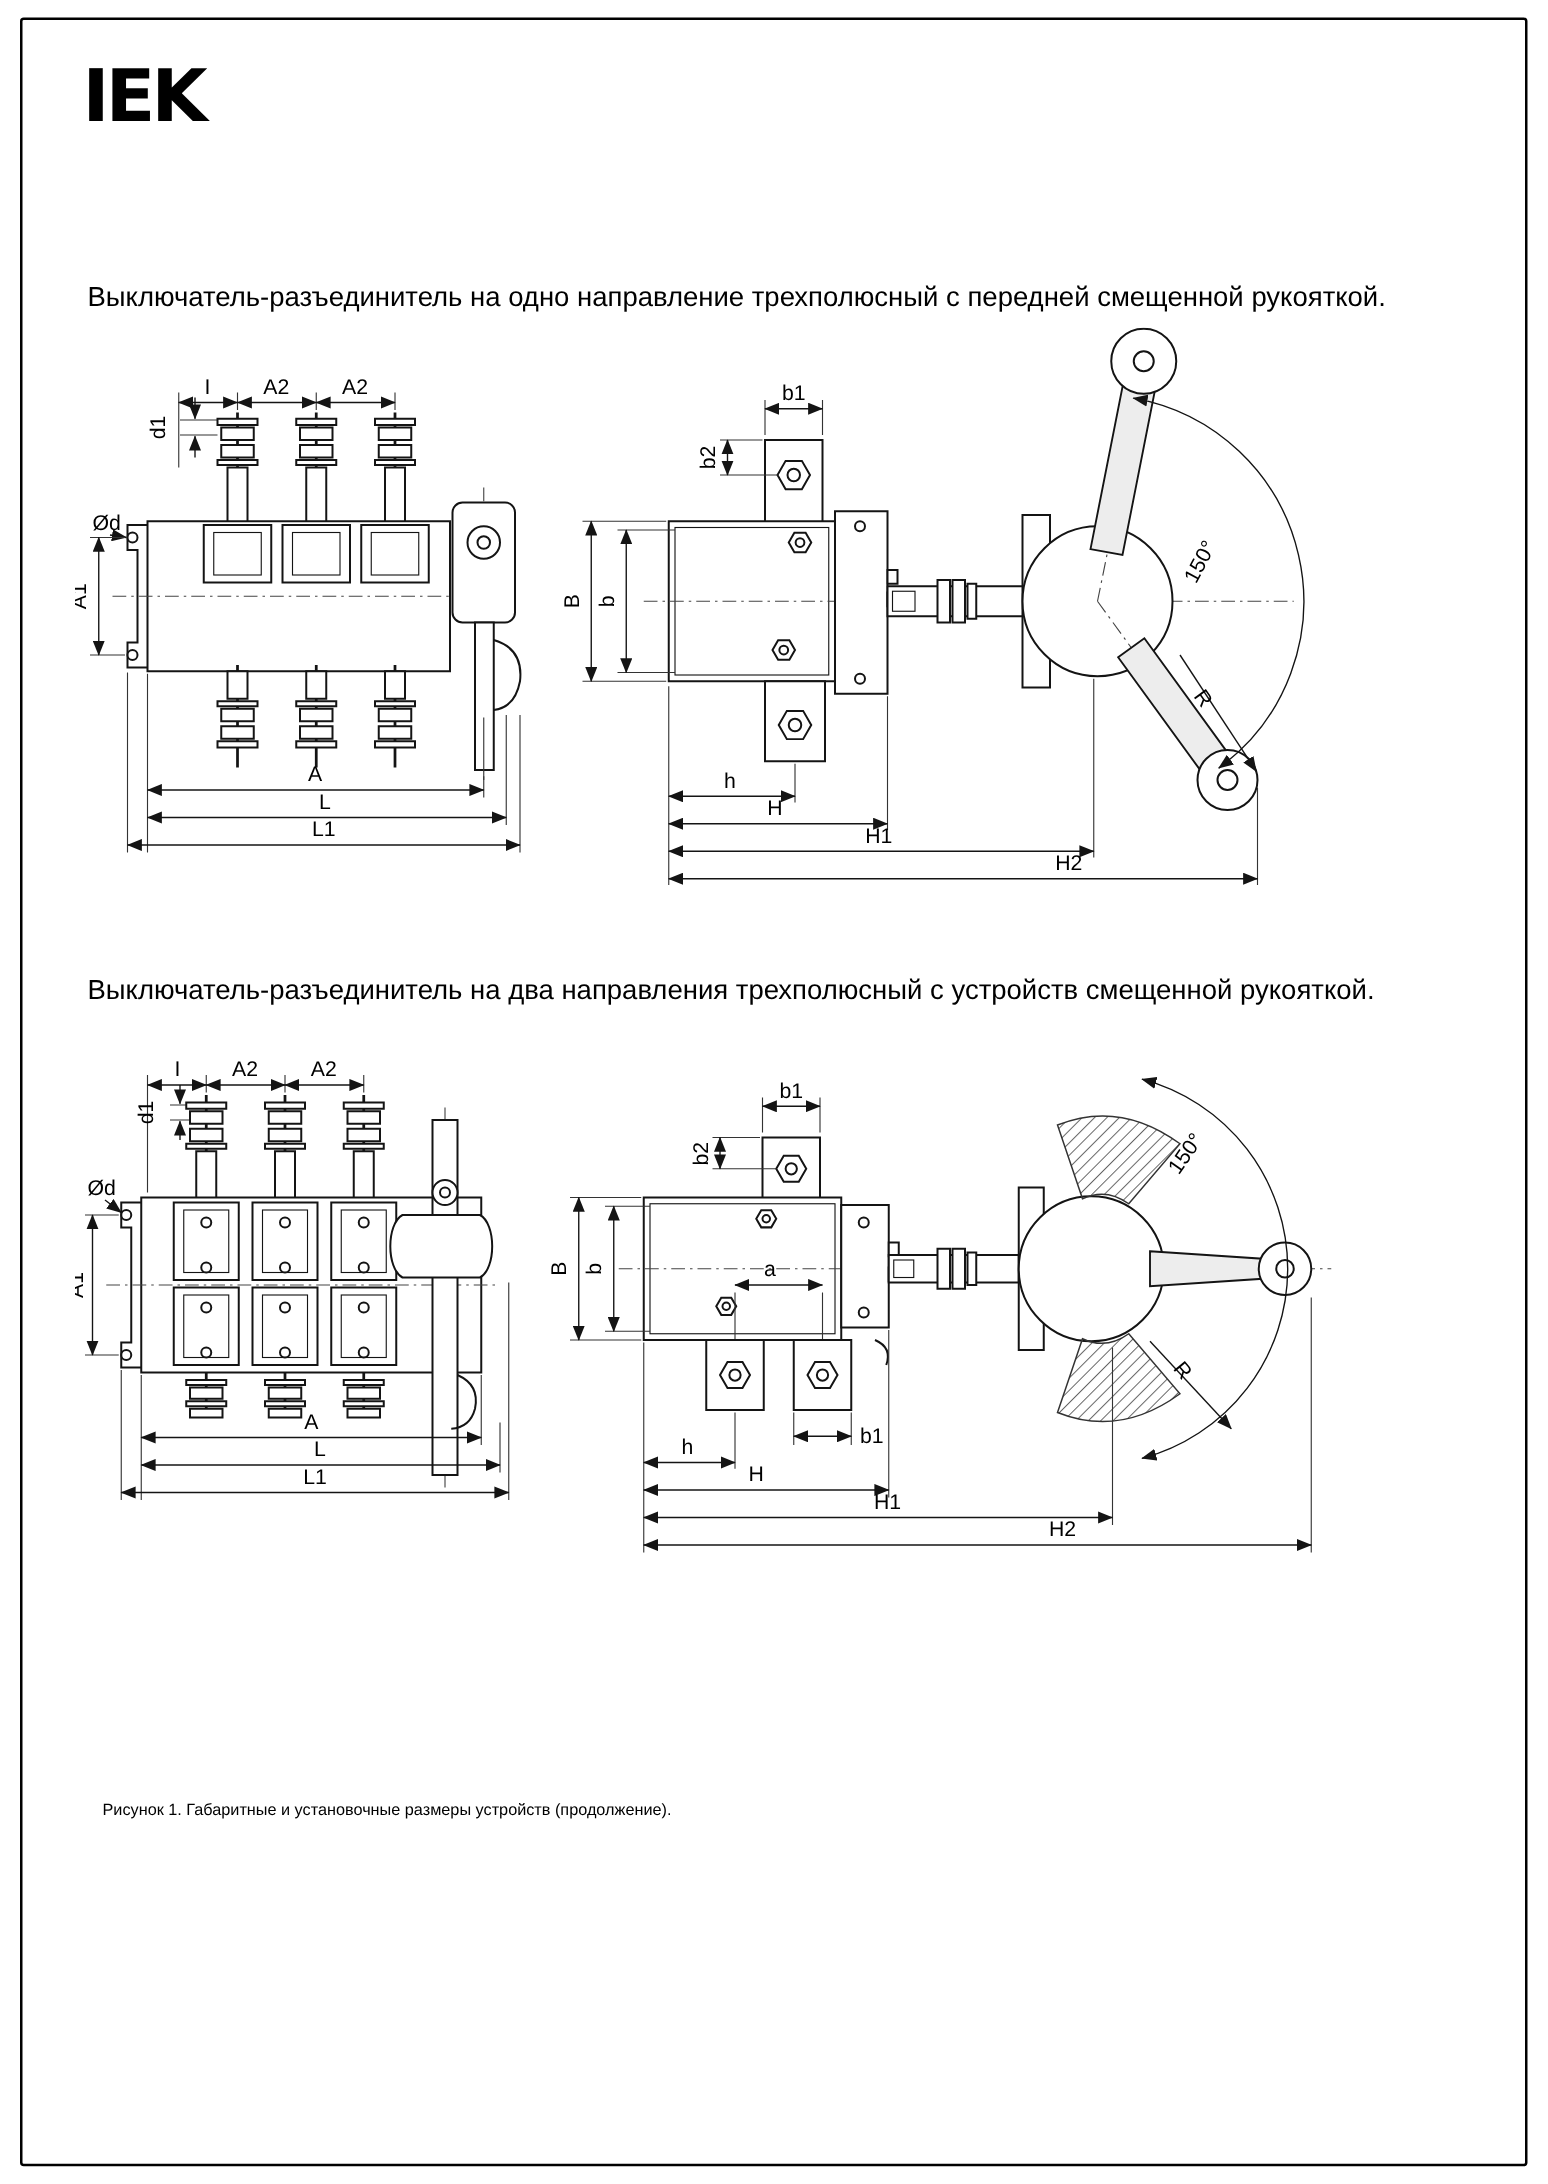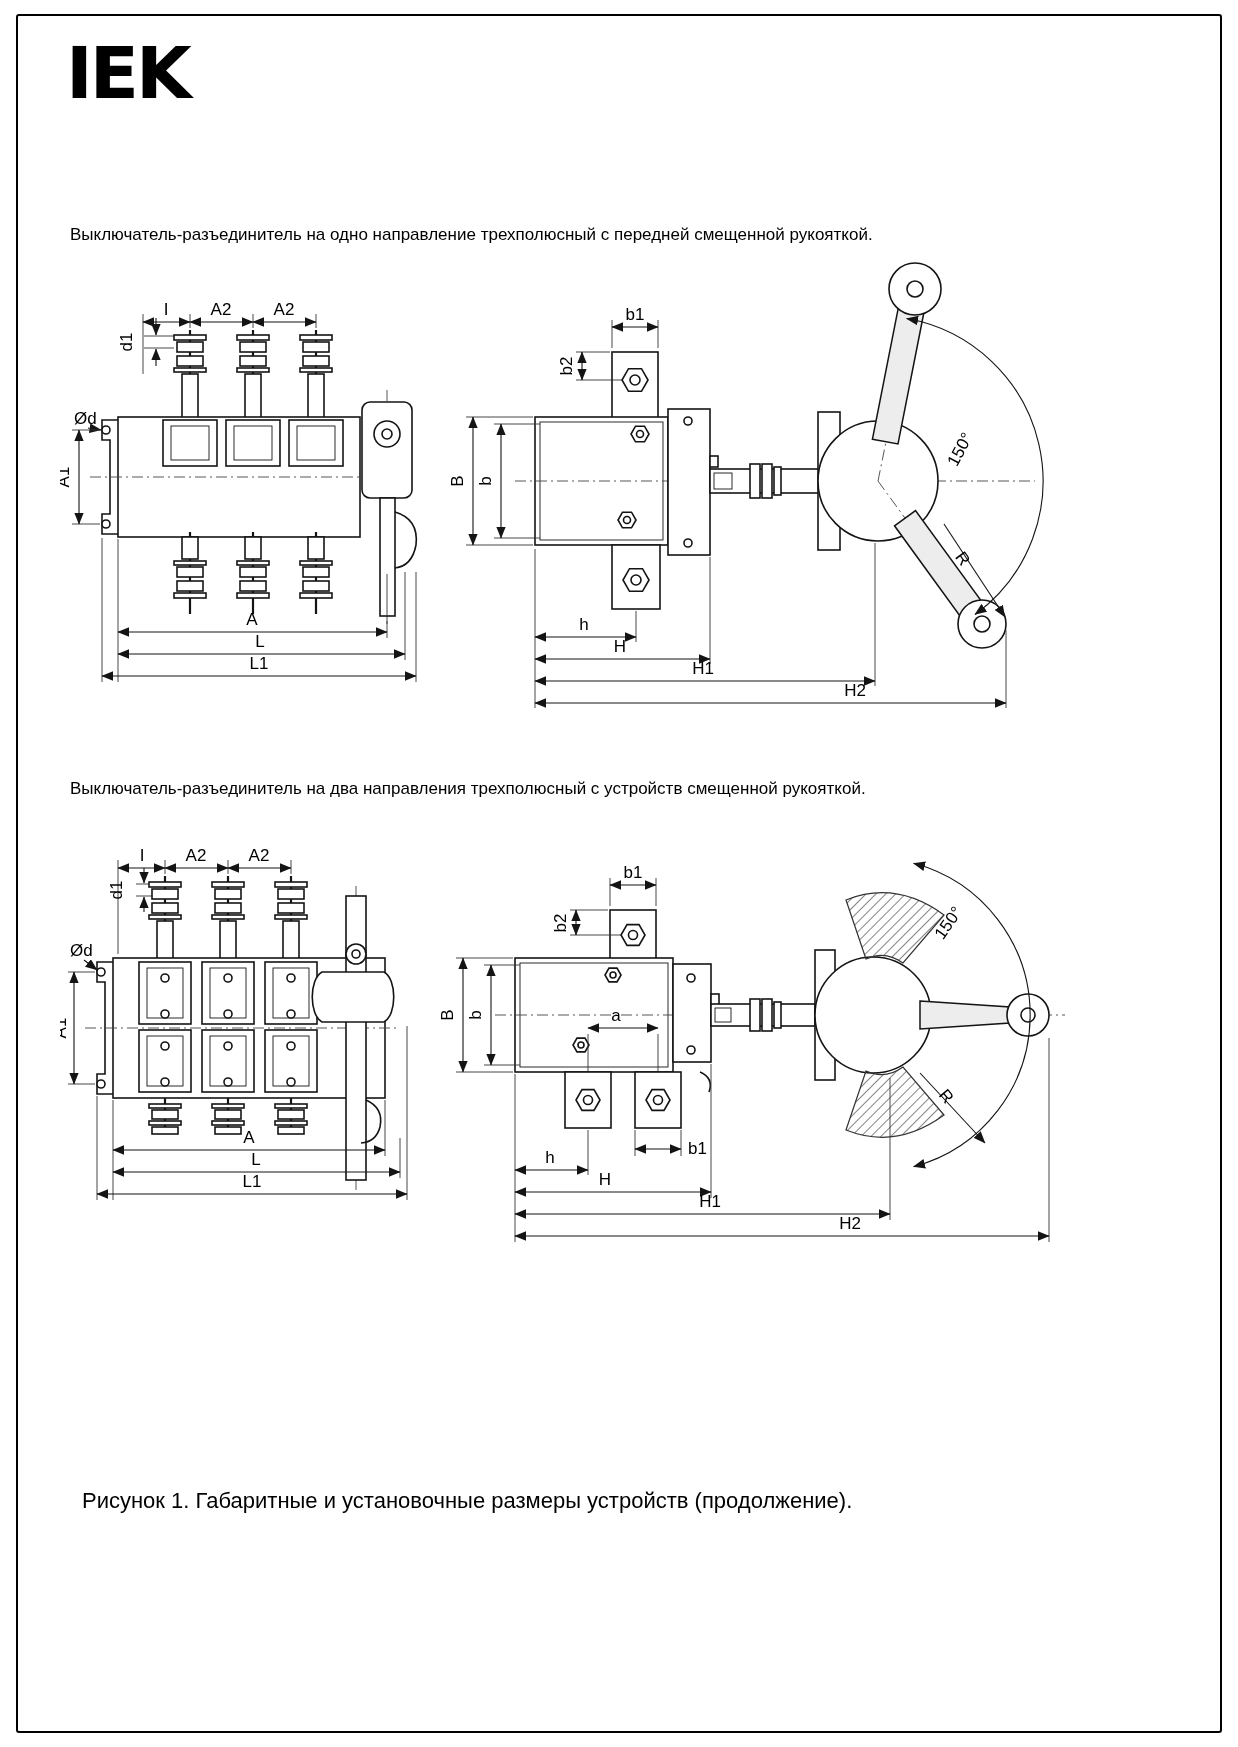--- a/index.html
+++ b/index.html
@@ -1,23 +1,23 @@
 <!DOCTYPE html>
 <html><head>
 <meta charset="utf-8">
 <style>
   *{margin:0;padding:0;box-sizing:border-box}
   html,body{background:#fff}
   body{width:1238px;height:1747px;position:relative;font-family:"Liberation Sans",sans-serif;color:#000;overflow:hidden}
   .frame{position:absolute;left:16px;top:14px;right:16px;bottom:14px;border:2.5px solid #000;border-radius:3px}
-  .logo{position:absolute;left:66px;top:34px;font-family:"DejaVu Sans",sans-serif;font-weight:800;font-size:72px;letter-spacing:-3px;line-height:1.1}
-  .fig-title{position:absolute;left:70px;width:1104px;font-size:17px;line-height:1.25}
+  .logo{position:absolute;left:66px;top:46px;font-family:"DejaVu Sans",sans-serif;font-weight:800;font-size:58px;letter-spacing:-3px;line-height:1.1}
+  .fig-title{position:absolute;left:70px;width:1104px;font-size:22px;line-height:1.25}
   #title1{top:224px}
   #title2{top:778px}
-  .caption{position:absolute;left:82px;top:1488px;font-size:22px}
+  .caption{position:absolute;left:82px;top:1440px;font-size:13px}
   svg{position:absolute}
   #fig1{left:60px;top:262px}
   #fig2{left:60px;top:838px}
   .s{fill:none;stroke:#141414;stroke-width:1.6}
   .sf{fill:#fff;stroke:#141414;stroke-width:1.6}
   .sg{fill:#ededed;stroke:#141414;stroke-width:1.5}
   .thin{fill:none;stroke:#141414;stroke-width:0.9}
   .stud{stroke:#141414;stroke-width:2.2}
   .ext{fill:none;stroke:#333;stroke-width:0.9}
   .dim{fill:none;stroke:#141414;stroke-width:1.1}

